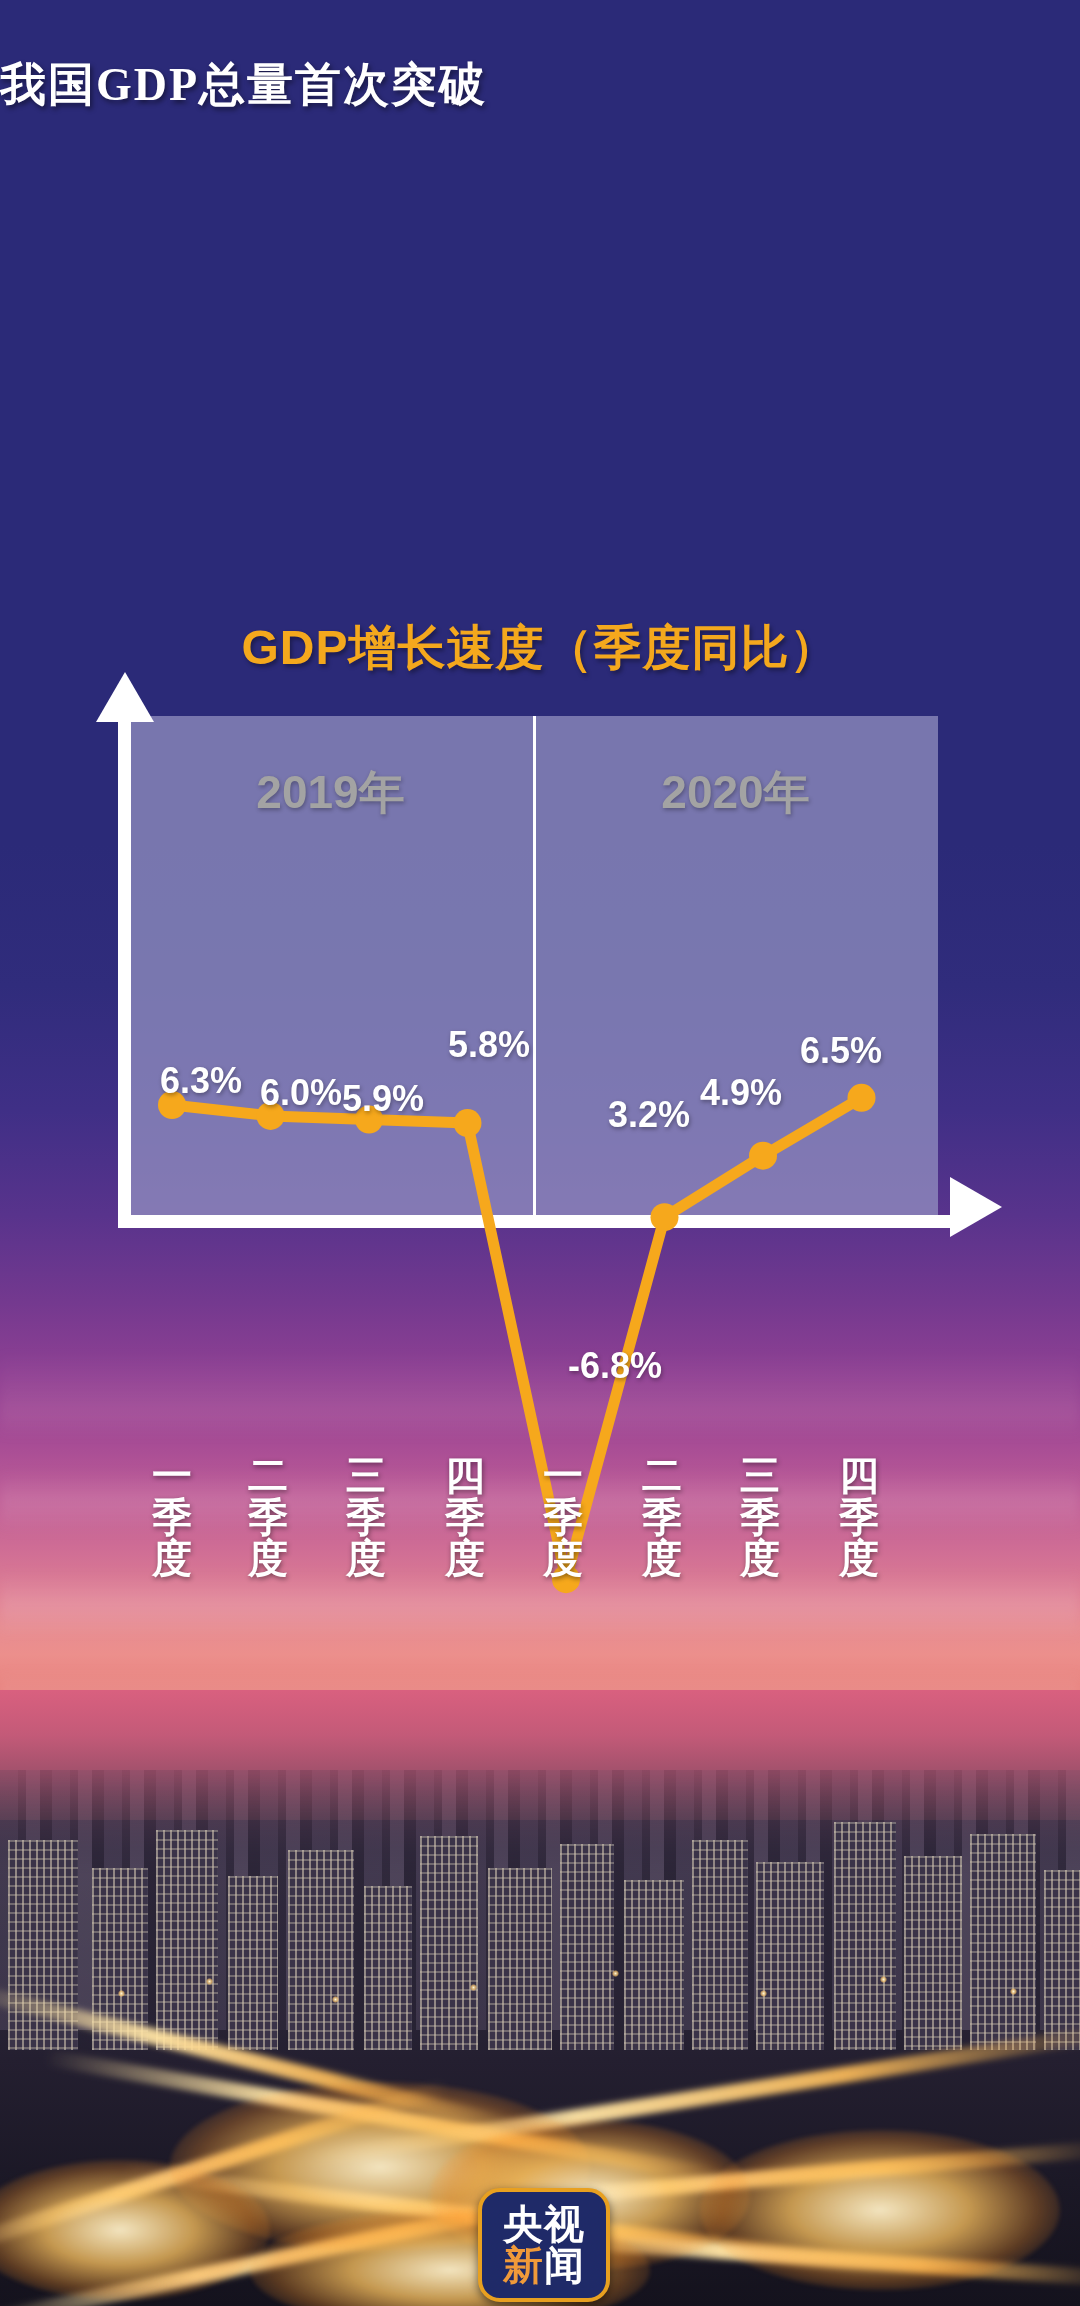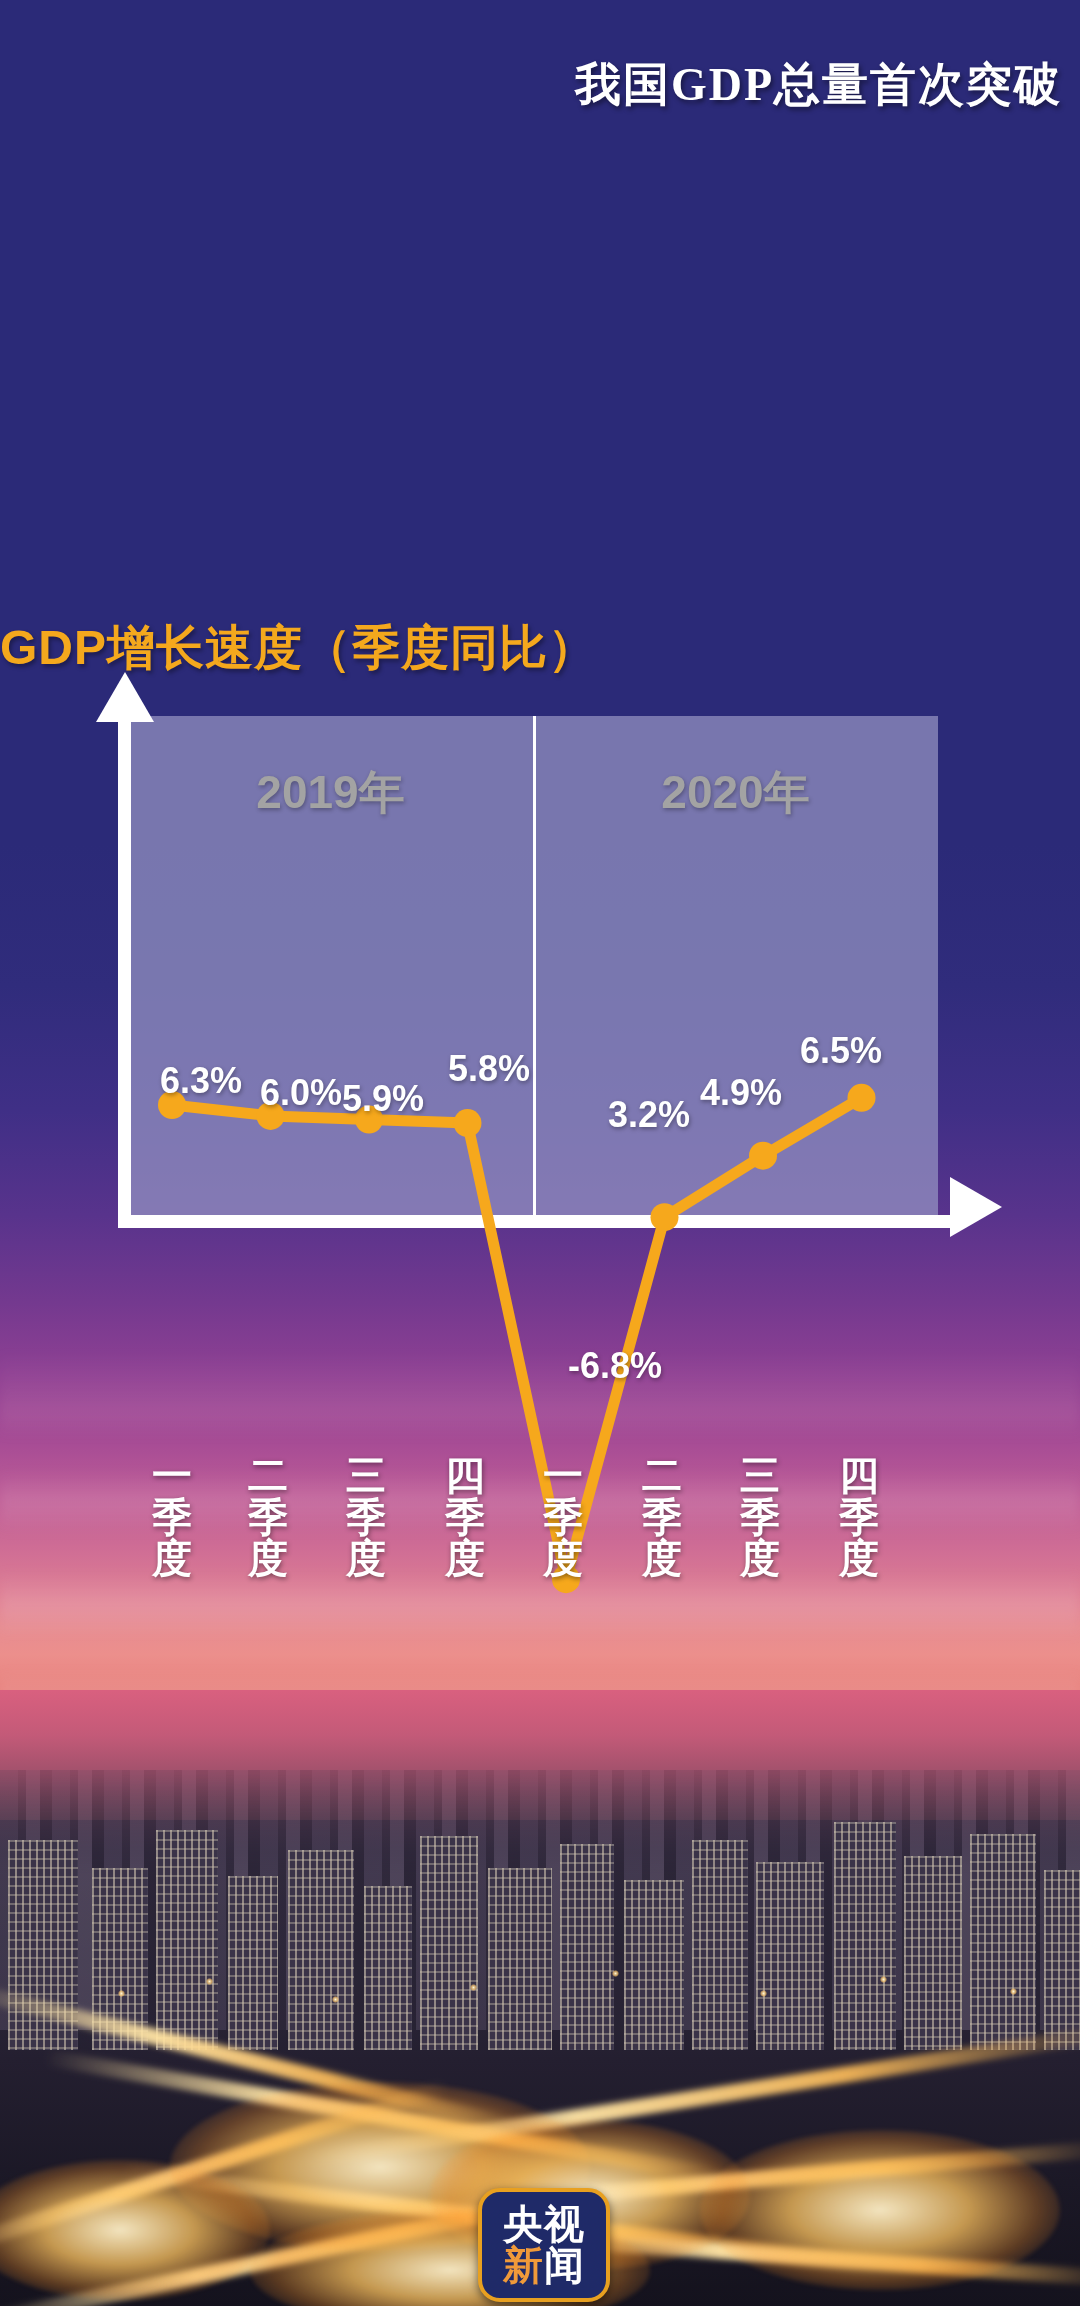--- a/index.html
+++ b/index.html
@@ -83,25 +83,24 @@
   .road{
     position:absolute;height:16px;border-radius:10px;
     background:linear-gradient(90deg,rgba(255,225,160,0),rgba(255,228,165,.95),rgba(255,190,90,.9),rgba(255,225,160,0));
     filter:blur(3px);
   }
   .glow-pt{position:absolute;width:7px;height:7px;border-radius:50%;
     background:radial-gradient(circle,rgba(255,245,210,1) 0%,rgba(255,200,110,.7) 45%,rgba(255,180,70,0) 75%);}
 
   
   .kicker{
-    position:absolute;left:0;top:54px;width:1042px;text-align:right;
+    position:absolute;left:0;top:54px;width:1042px;text-align:left;
     font-family:"Liberation Serif","DejaVu Serif",serif;
     font-weight:700;font-size:46px;letter-spacing:2px;color:#ffffff;
     text-shadow:2px 3px 5px rgba(0,0,0,.45);
-    padding-left:20px;
   }
   .bignum-wrap{
     position:absolute;left:0;top:130px;width:1080px;height:290px;
     display:flex;align-items:flex-end;justify-content:center;
   }
   .bignum{
     font-family:"DejaVu Sans","Liberation Sans",sans-serif;
     font-weight:700;font-size:250px;line-height:.96;letter-spacing:-14px;
     background:linear-gradient(155deg,#ffffff 0%,#ffffff 30%,#e8edf2 45%,#b9c3cc 58%,#ffffff 72%,#fdfdfd 100%);
     -webkit-background-clip:text;background-clip:text;color:transparent;
@@ -111,21 +110,21 @@
   }
   .yuan{
     font-family:"DejaVu Sans","Liberation Sans",sans-serif;
     font-weight:700;font-size:82px;color:#f4a81d;
     margin-left:6px;margin-bottom:18px;
     text-shadow:3px 4px 4px rgba(0,0,0,.45);
   }
 
   
   .chart-title{
-    position:absolute;left:0;top:616px;width:1080px;
+    position:absolute;left:0;top:616px;width:1080px;text-align:center;
     font-weight:700;font-size:48px;color:#f4a81d;letter-spacing:1px;
     text-shadow:2px 3px 4px rgba(0,0,0,.35);
   }
   .plot{
     position:absolute;left:128px;top:716px;width:810px;height:505px;
     background:rgba(150,148,196,.72);
   }
   .plot-divider{position:absolute;left:405px;top:0;width:3px;height:505px;background:#ffffff;}
   .yr{
     position:absolute;top:46px;width:405px;text-align:center;
@@ -255,21 +254,21 @@
         <circle cx="566.0" cy="1579.2" r="14" fill="#f6a81c"></circle>
         <circle cx="664.5" cy="1217.2" r="14" fill="#f6a81c"></circle>
         <circle cx="763.0" cy="1155.7" r="14" fill="#f6a81c"></circle>
         <circle cx="861.5" cy="1097.8" r="14" fill="#f6a81c"></circle>
       </g>
   </svg>
 
   <div class="dlabel" style="left:160px;top:1060px;">6.3%</div>
   <div class="dlabel" style="left:260px;top:1072px;text-align:center;">6.0%</div>
   <div class="dlabel" style="left:342px;top:1078px;">5.9%</div>
-  <div class="dlabel" style="left:448px;top:1048px;text-align:right;">5.8%</div>
+  <div class="dlabel" style="left:448px;top:1024px;text-align:right;">5.8%</div>
   <div class="dlabel" style="left:568px;top:1345px;">-6.8%</div>
   <div class="dlabel" style="left:608px;top:1094px;">3.2%</div>
   <div class="dlabel" style="left:700px;top:1072px;text-align:right;">4.9%</div>
   <div class="dlabel" style="left:800px;top:1030px;">6.5%</div>
 
   <div class="qlabel" style="left:137px;">
     <span>
         <span>一</span>
         <span>季</span>
         <span>度</span>

